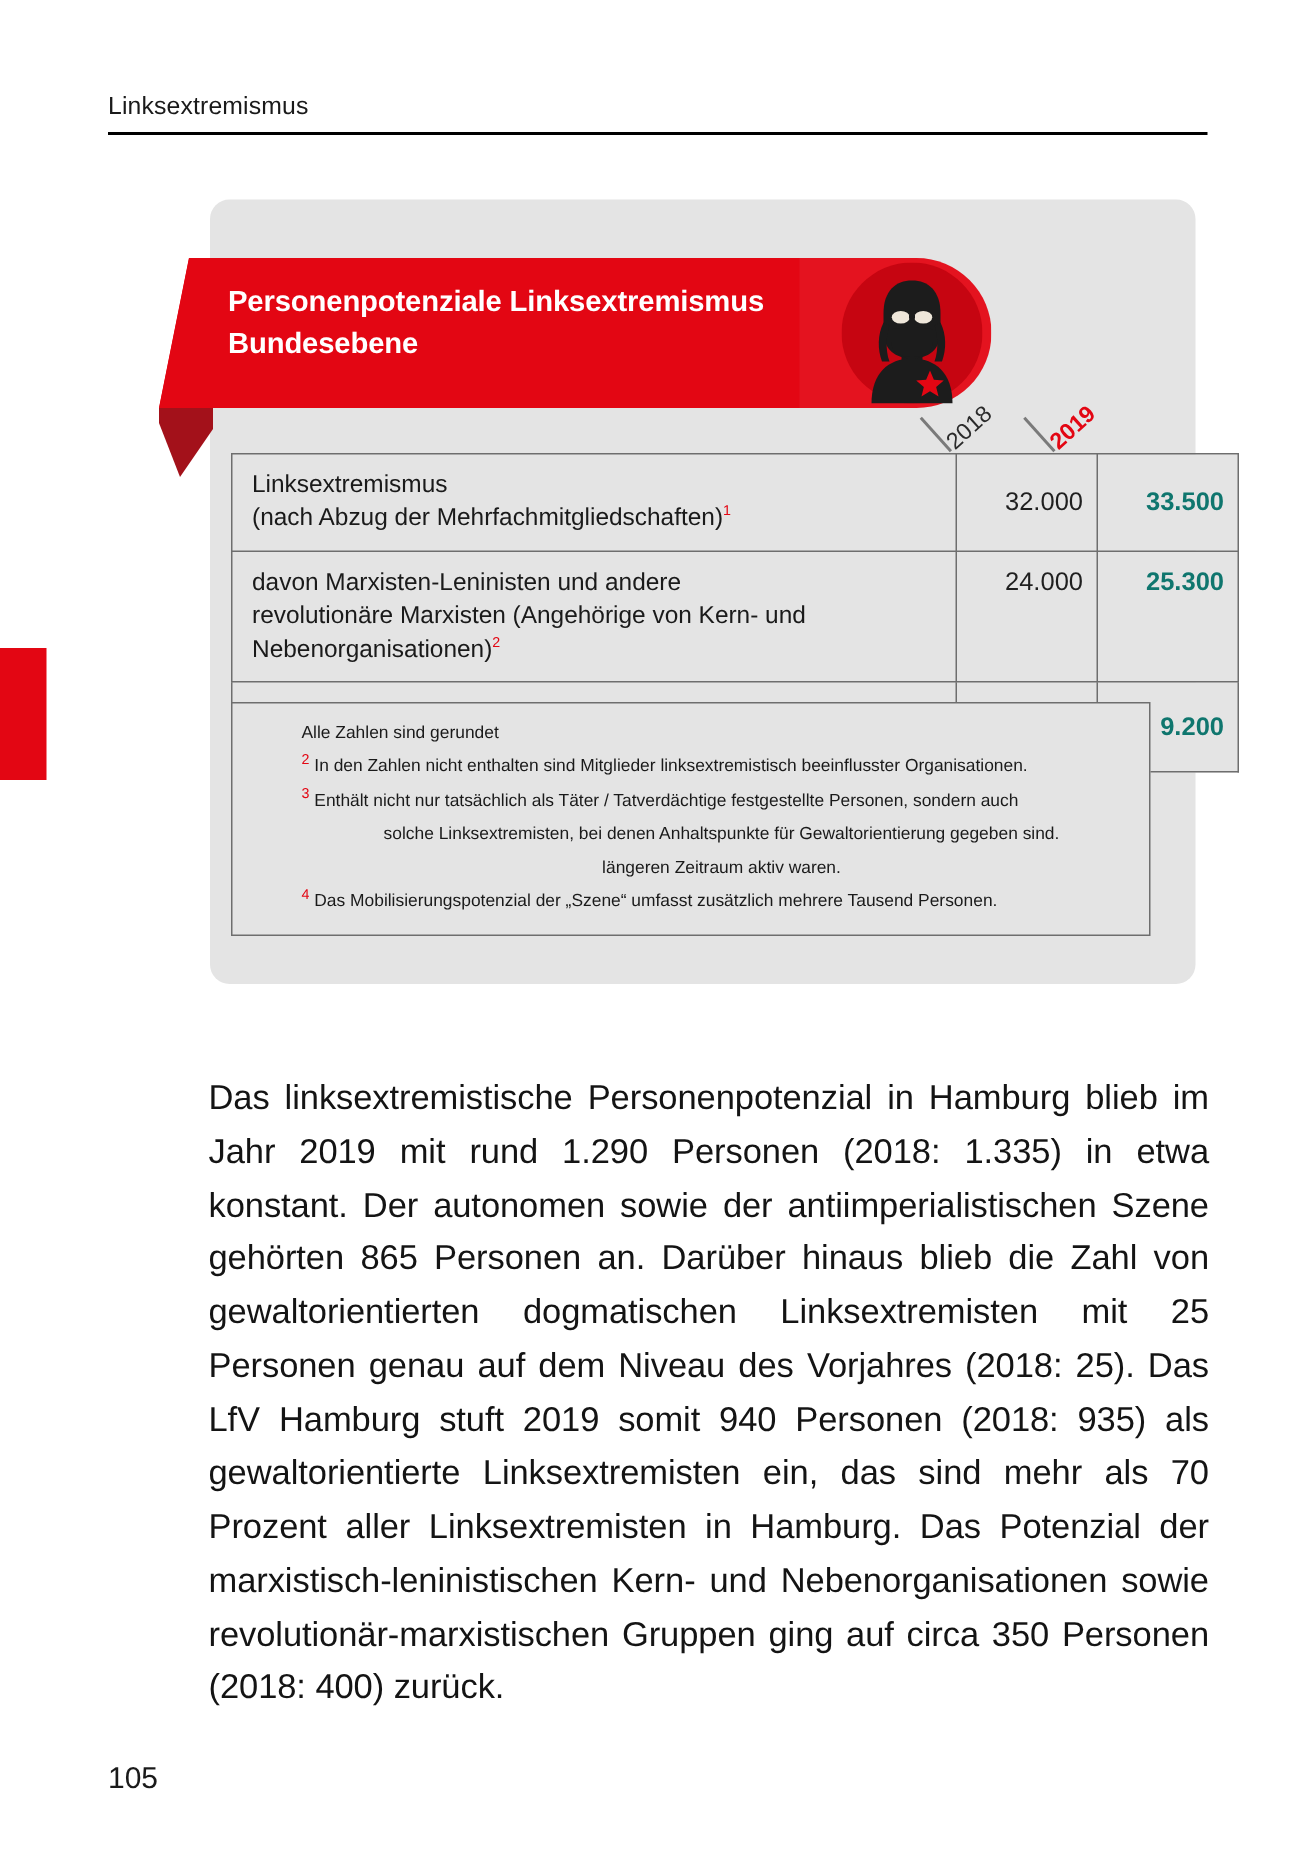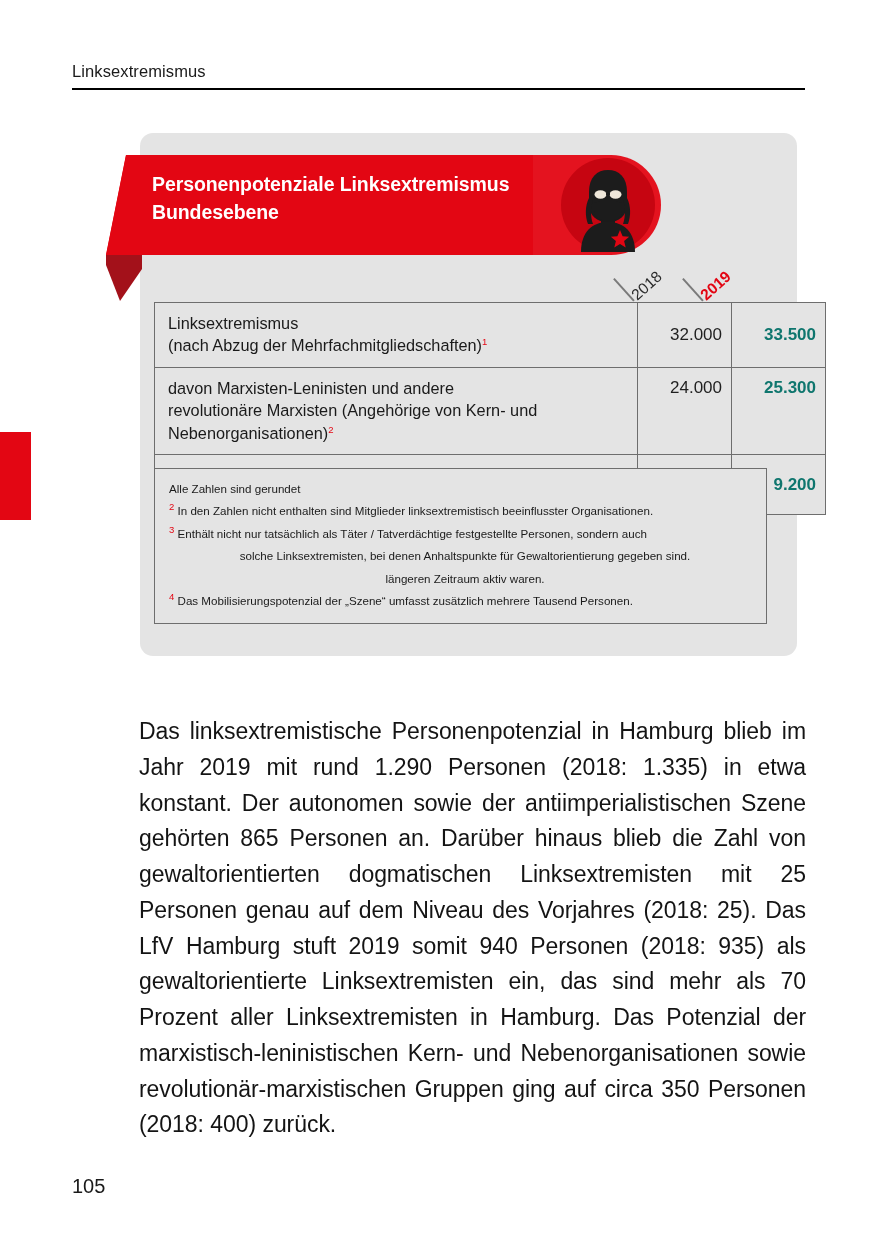--- a/index.html
+++ b/index.html
@@ -52,21 +52,21 @@
     width: 657px;
     height: 523px;
     background: #e4e4e4;
     border-radius: 13px;
   }
 
   
   .ribbon {
     position: absolute;
     left: 106px;
-    top: 155px;
+    top: 172px;
     width: 555px;
     height: 100px;
   }
   .ribbon-body {
     position: absolute;
     left: 0;
     top: 0;
     width: 555px;
     height: 100px;
     background: #e30613;
@@ -203,20 +203,21 @@
     box-sizing: border-box;
     border: 1.6px solid #6e6e6e;
     background: #e4e4e4;
     padding: 9px 14px 11px 14px;
     font-size: 11.6px;
     line-height: 1.93;
     color: #1a1a1a;
   }
   .footnotes .fn {
     white-space: nowrap;
+    margin-left: 32px;
   }
   .footnotes .fn-indent {
     padding-left: 9px;
     text-align: center;
   }
 
   
   .body-copy {
     position: absolute;
     left: 139px;

